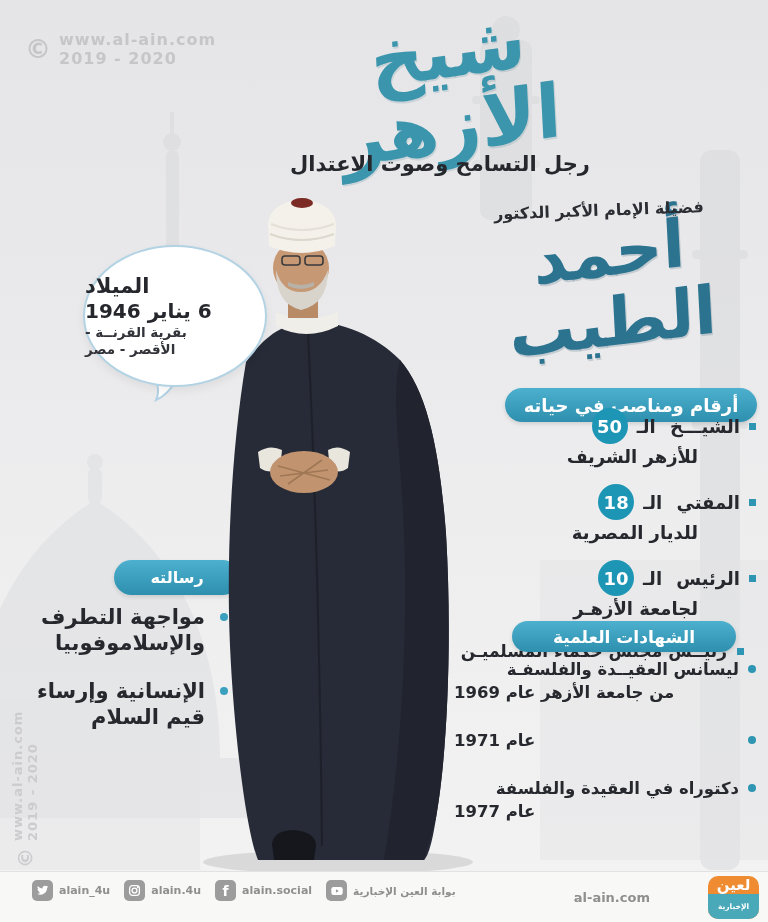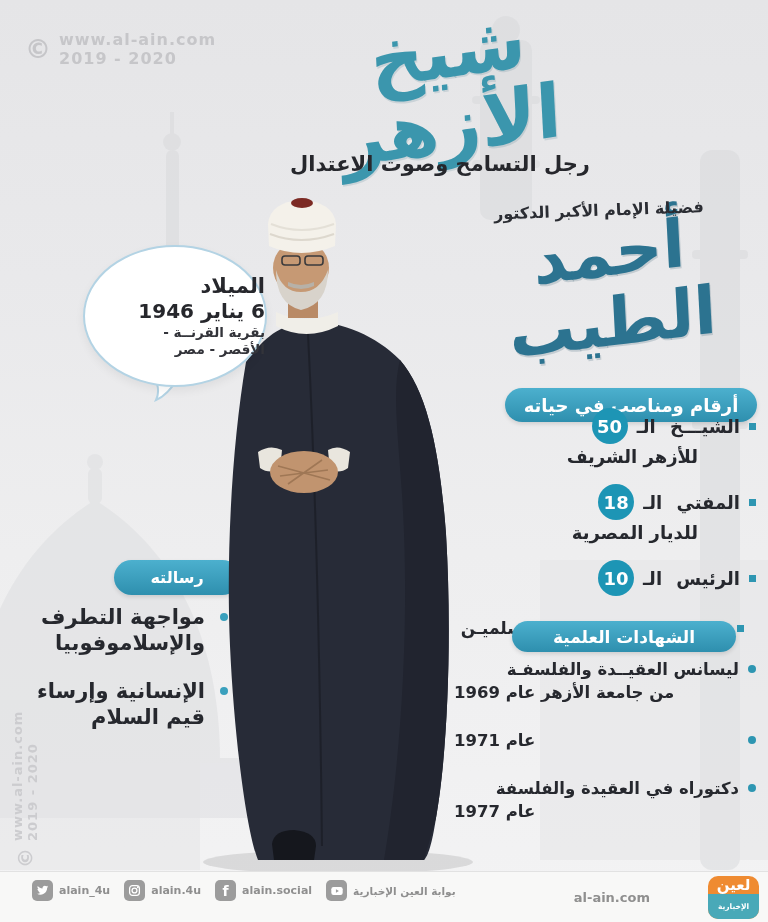--- a/index.html
+++ b/index.html
@@ -20,21 +20,21 @@
   .wm-side .wm-lines{font-size:13px;line-height:15px;letter-spacing:1px;}
   
   .title{position:absolute;top:14px;left:250px;width:400px;text-align:center;
     font-size:74px;font-weight:bold;color:#3b96ad;line-height:74px;
     transform:rotate(-8deg) skewX(-5deg);text-shadow:1px 2px 0 rgba(40,100,120,.15);}
   .subtitle{position:absolute;top:152px;left:240px;width:400px;text-align:center;
     font-size:21px;font-weight:bold;color:#26272c;}
   
   .bubble{position:absolute;left:83px;top:245px;width:180px;height:138px;background:#fff;
     border:2px solid #b3d3e4;border-radius:50%;z-index:7;
-    display:flex;flex-direction:column;justify-content:center;align-items:flex-start;
+    display:flex;flex-direction:column;justify-content:center;align-items:flex-end;
     box-shadow:0 4px 10px rgba(0,0,0,.06);}
   .bubble-tail{position:absolute;left:152px;top:376px;z-index:6;}
   .b-label{font-size:21px;font-weight:bold;color:#26272c;line-height:24px;}
   .b-date{font-size:20px;font-weight:bold;color:#26272c;line-height:26px;}
   .b-place{font-size:13.5px;font-weight:bold;color:#33343a;line-height:17px;}
   
   .figure{position:absolute;left:188px;top:194px;z-index:5;}
   
   .honorific{position:absolute;top:200px;right:14px;width:260px;text-align:left;
     font-size:16px;font-weight:bold;color:#2b2d33;transform:rotate(-2deg);z-index:4;}
@@ -202,20 +202,21 @@
         <span class="num-circle">18</span>
       </div>
       <div class="pos-line2">للديار المصرية</div>
     </div>
     <div class="pos-item">
       <div class="pos-line1">
         <span class="sq-bullet"></span>
         <span class="pos-prefix">الرئيس الـ</span>
         <span class="num-circle">10</span>
       </div>
+      <div class="pos-line2">لجامعة الأزهـر</div>
     </div>
     <div class="pos-single">
       <span class="sq-bullet"></span>
       <span>رئيــس مجلس حكماء المسلميـن</span>
     </div>
   </div>
 
   <div class="pill pill-degrees" dir="rtl">الشهادات العلمية</div>
 
   <div class="degrees">

